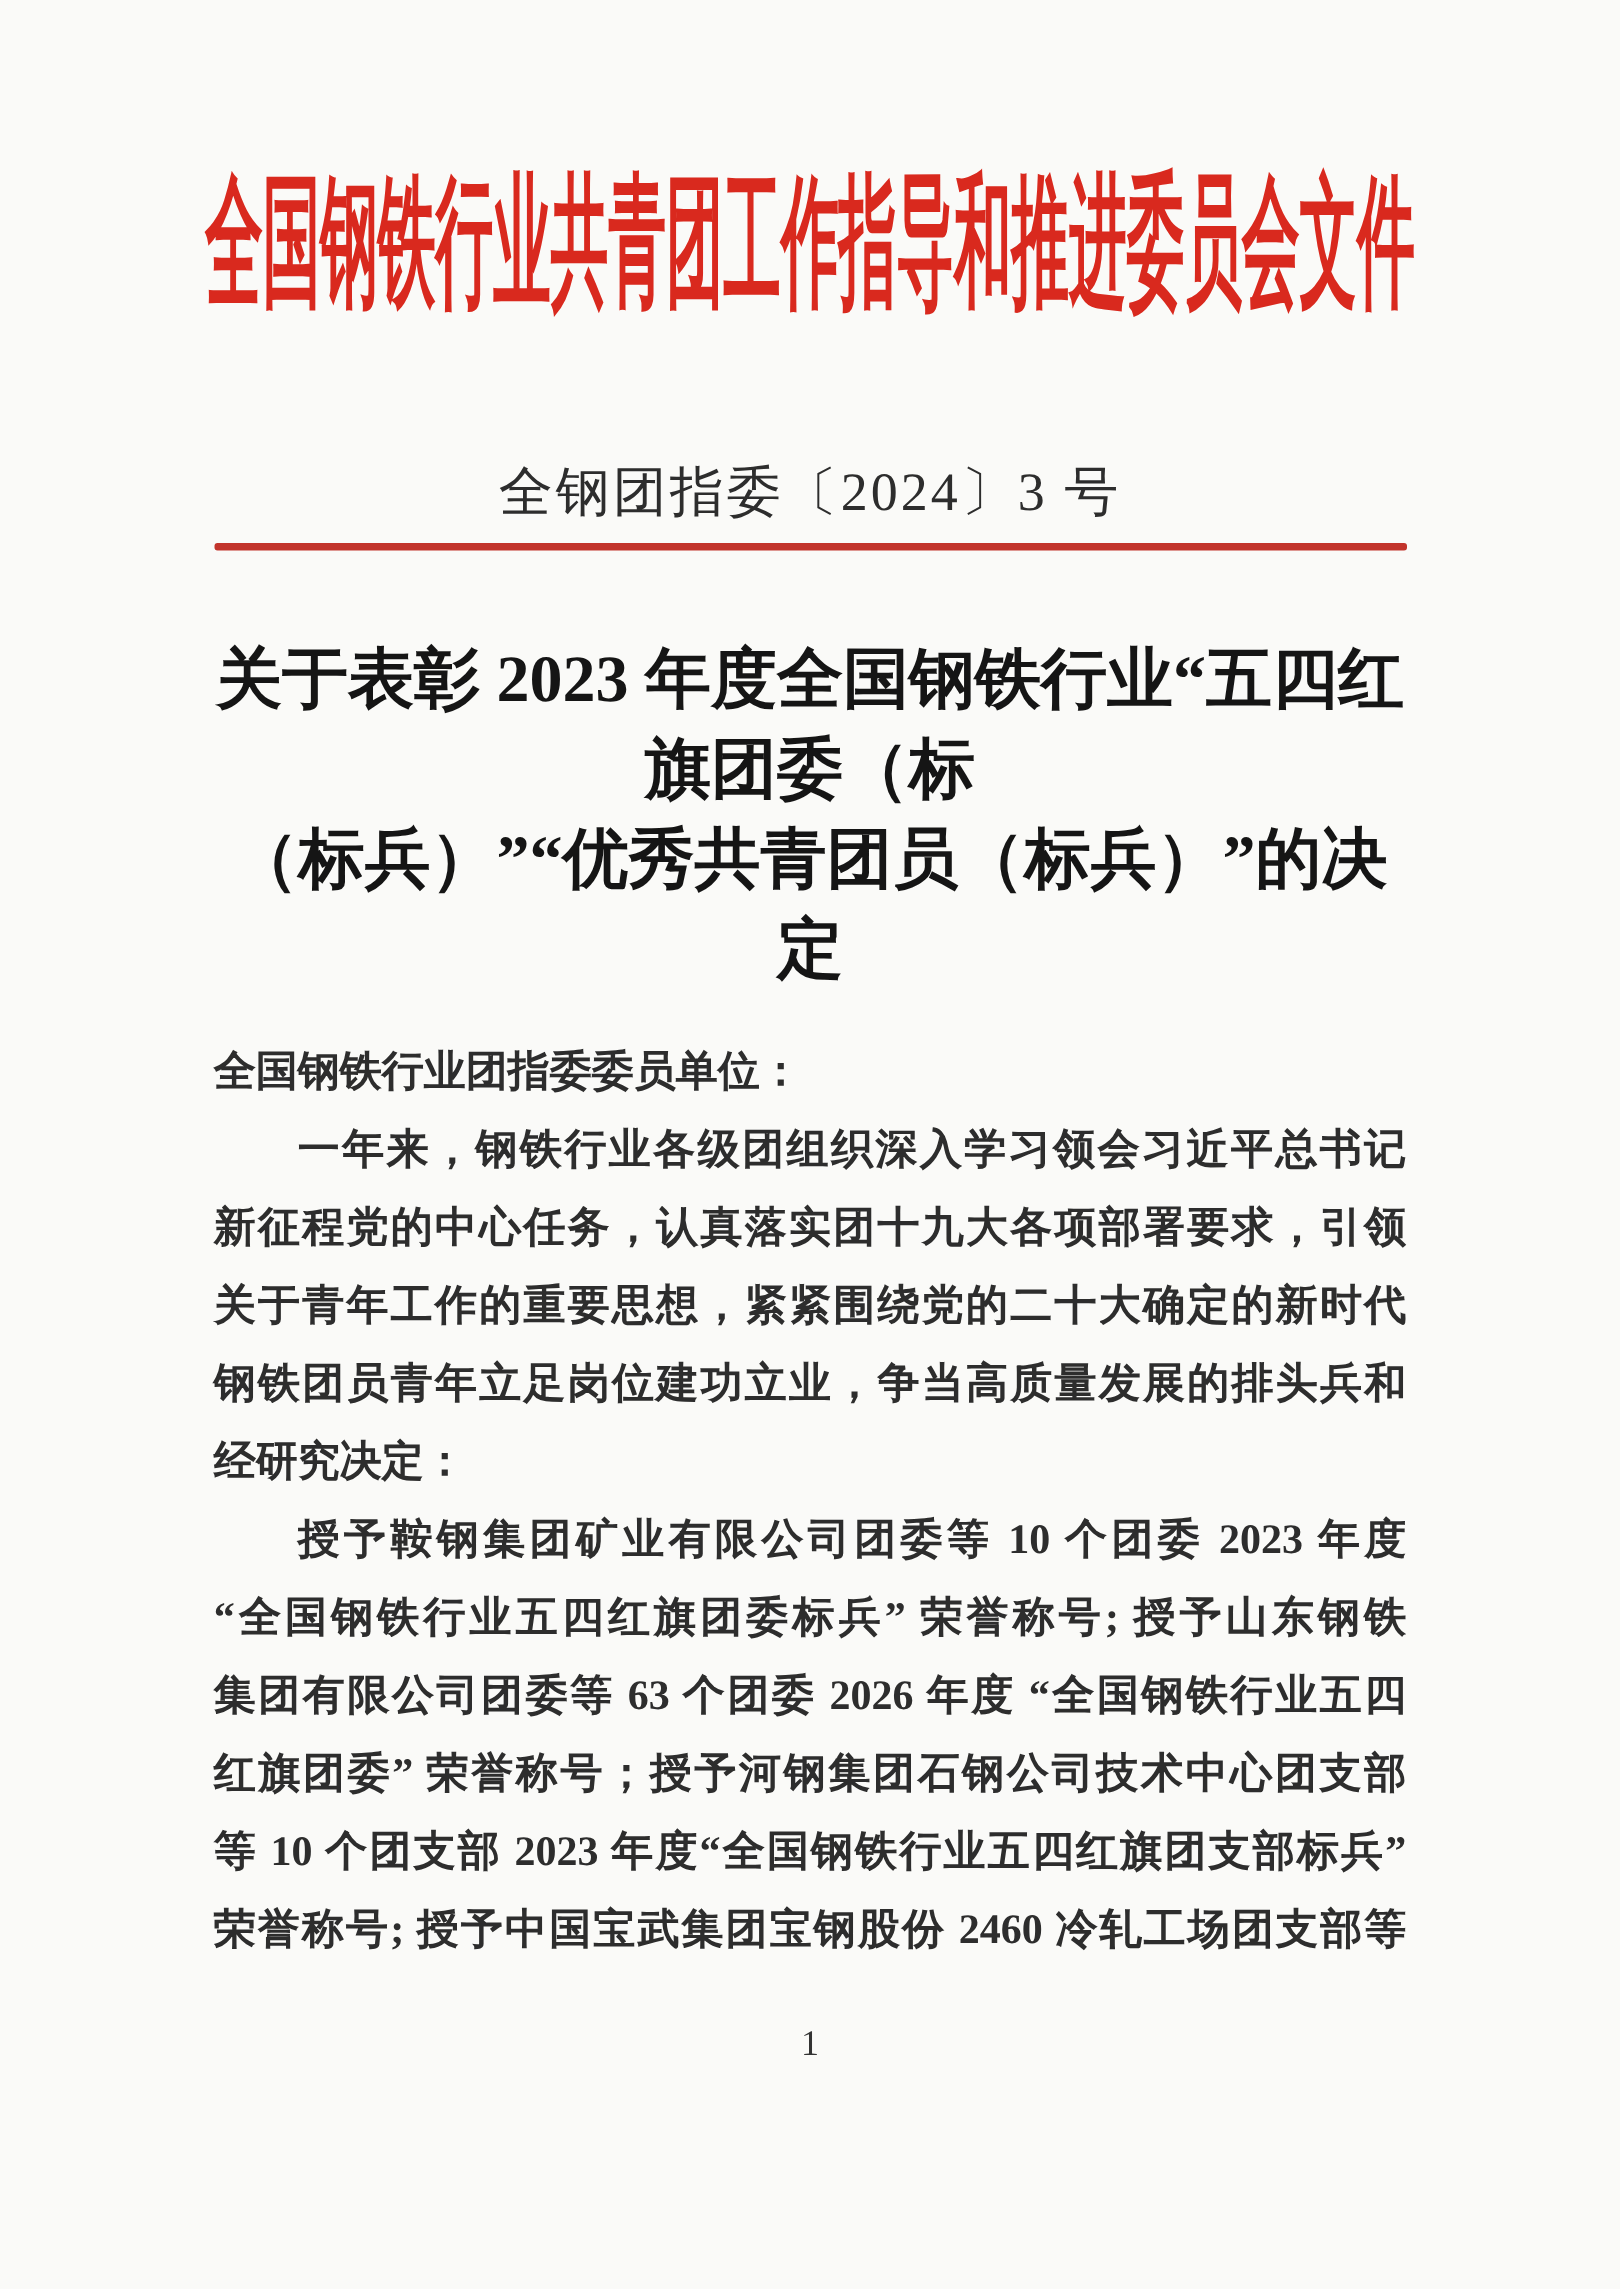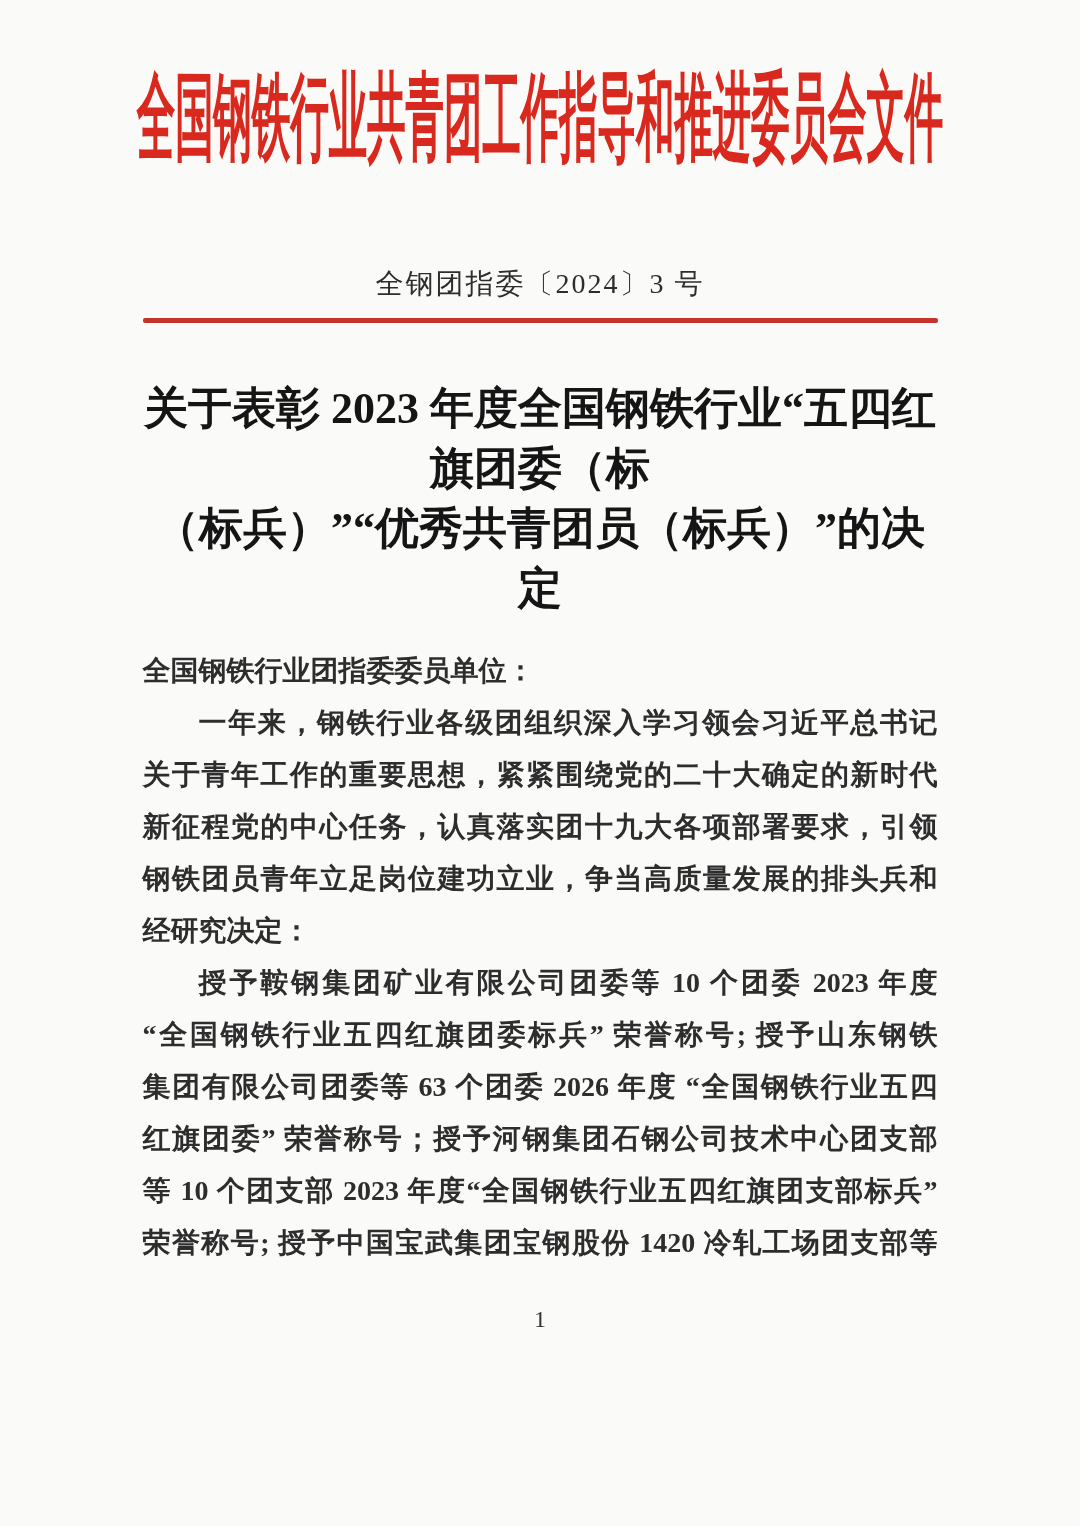--- a/index.html
+++ b/index.html
@@ -17,42 +17,42 @@
     overflow: hidden;
   }
   .page {
     position: relative;
     width: 1080px;
     height: 1526px;
     background: var(--page-bg);
   }
   
   .banner-wrap {
-    padding-top: 66px;
+    padding-top: 110px;
     display: flex;
     justify-content: center;
     overflow: hidden;
     text-align: center;
   }
   .banner {
     display: inline-block;
     white-space: nowrap;
     font-size: 96px;
     line-height: 104px;
     font-weight: bold;
     color: var(--banner-red);
     transform: scaleX(0.40);
     transform-origin: center center;
     letter-spacing: 0;
   }
   
   .doc-number {
     margin-top: 94px;
     text-align: center;
-    font-size: 28px;
+    font-size: 36px;
     line-height: 40px;
     color: var(--text-color);
     letter-spacing: 2px;
   }
   
   .divider {
     width: 795px;
     height: 5px;
     margin: 14px auto 0 auto;
     background: var(--divider-red);
@@ -113,27 +113,27 @@
   <div class="divider"></div>
 
   <div class="doc-title">
     <div>关于表彰 2023 年度全国钢铁行业“五四红旗团委（标</div>
     <div>（标兵）”“优秀共青团员（标兵）”的决定</div>
   </div>
 
   <div class="body-text">
     <div class="ln no-just">全国钢铁行业团指委委员单位：</div>
     <div class="ln ind">一年来，钢铁行业各级团组织深入学习领会习近平总书记</div>
+    <div class="ln">新征程党的中心任务，认真落实团十九大各项部署要求，引领</div>
     <div class="ln">关于青年工作的重要思想，紧紧围绕党的二十大确定的新时代</div>
-    <div class="ln">新征程党的中心任务，认真落实团十九大各项部署要求，引领</div>
     <div class="ln">钢铁团员青年立足岗位建功立业，争当高质量发展的排头兵和</div>
     <div class="ln no-just">经研究决定：</div>
     <div class="ln ind">授予鞍钢集团矿业有限公司团委等 10 个团委 2023 年度</div>
     <div class="ln">“全国钢铁行业五四红旗团委标兵” 荣誉称号; 授予山东钢铁</div>
     <div class="ln">集团有限公司团委等 63 个团委 2026 年度 “全国钢铁行业五四</div>
     <div class="ln">红旗团委” 荣誉称号；授予河钢集团石钢公司技术中心团支部</div>
     <div class="ln">等 10 个团支部 2023 年度“全国钢铁行业五四红旗团支部标兵”</div>
-    <div class="ln">荣誉称号; 授予中国宝武集团宝钢股份 1420 冷轧工场团支部等</div>
+    <div class="ln">荣誉称号; 授予中国宝武集团宝钢股份 2460 冷轧工场团支部等</div>
   </div>
 
   <div class="page-number">1</div>
 
 </div>
 
 </body></html>

